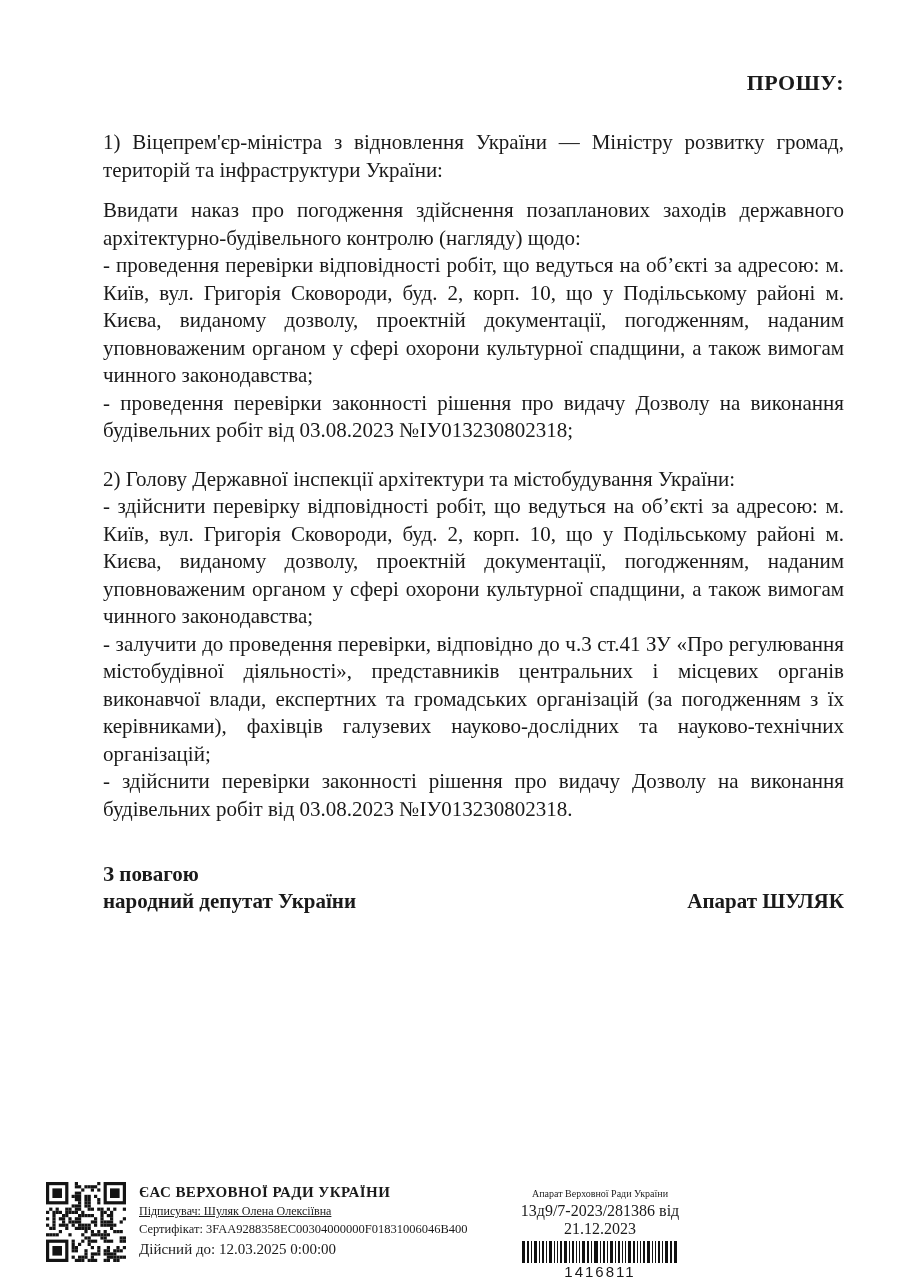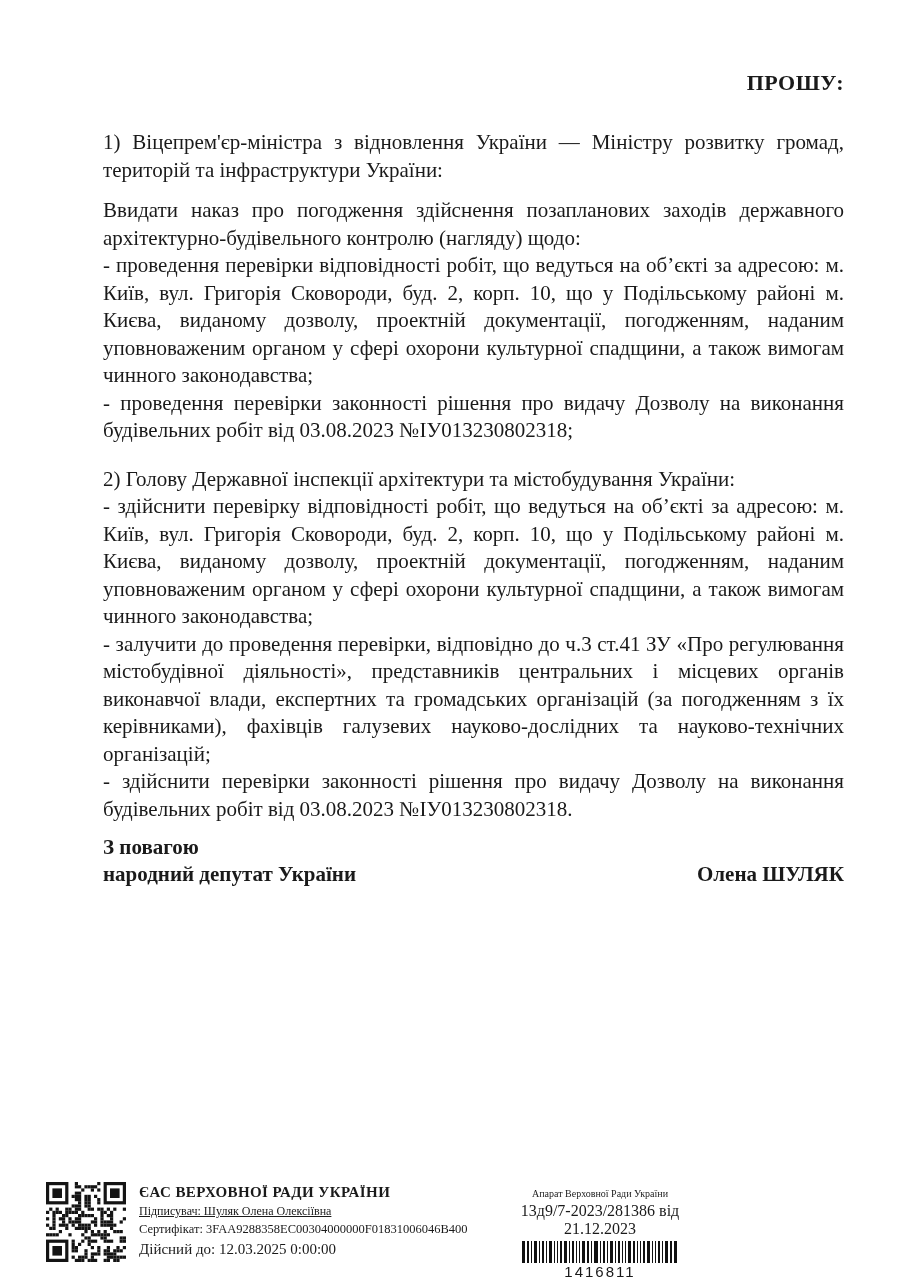--- a/index.html
+++ b/index.html
@@ -31,21 +31,21 @@
     text-align:justify;
     margin:0;
   }
   .gap-sm { margin-top:13px; }
   .gap-md { margin-top:21px; }
 
   .sig {
     display:flex;
     justify-content:space-between;
     align-items:flex-end;
-    margin-top:11px;
+    margin-top:38px;
     font-weight:bold;
     font-size:21px;
     line-height:27px;
     gap:31px;
   }
   .sig-left div { white-space:nowrap; }
   .sig-name { white-space:nowrap; }
 
   .footer { position:absolute; left:16px; top:1176px; width:756px; height:104px; }
 
@@ -92,21 +92,21 @@
     <p class="para gap-md">2) Голову Державної інспекції архітектури та містобудування України:</p>
     <p class="para">- здійснити перевірку відповідності робіт, що ведуться на об’єкті за адресою: м. Київ, вул. Григорія Сковороди, буд. 2, корп. 10, що у Подільському районі м. Києва, виданому дозволу, проектній документації, погодженням, наданим уповноваженим органом у сфері охорони культурної спадщини, а також вимогам чинного законодавства;</p>
     <p class="para">- залучити до проведення перевірки, відповідно до ч.3 ст.41 ЗУ «Про регулювання містобудівної діяльності», представників центральних і місцевих органів виконавчої влади, експертних та громадських організацій (за погодженням з їх керівниками), фахівців галузевих науково-дослідних та науково-технічних організацій;</p>
     <p class="para">- здійснити перевірки законності рішення про видачу Дозволу на виконання будівельних робіт від 03.08.2023 №ІУ013230802318.</p>
 
     <div class="sig">
       <div class="sig-left">
         <div>З повагою</div>
         <div>народний депутат України</div>
       </div>
-      <div class="sig-name">Олена ШУЛЯК</div>
+      <div class="sig-name">Апарат ШУЛЯК</div>
     </div>
 
   </div>
 
   <div class="footer">
 
     <div class="stamp">
       <span>
         <svg class="qr" viewBox="0 0 75 75" width="80" height="80" xmlns="http://www.w3.org/2000/svg">
           <g fill="#141414">

